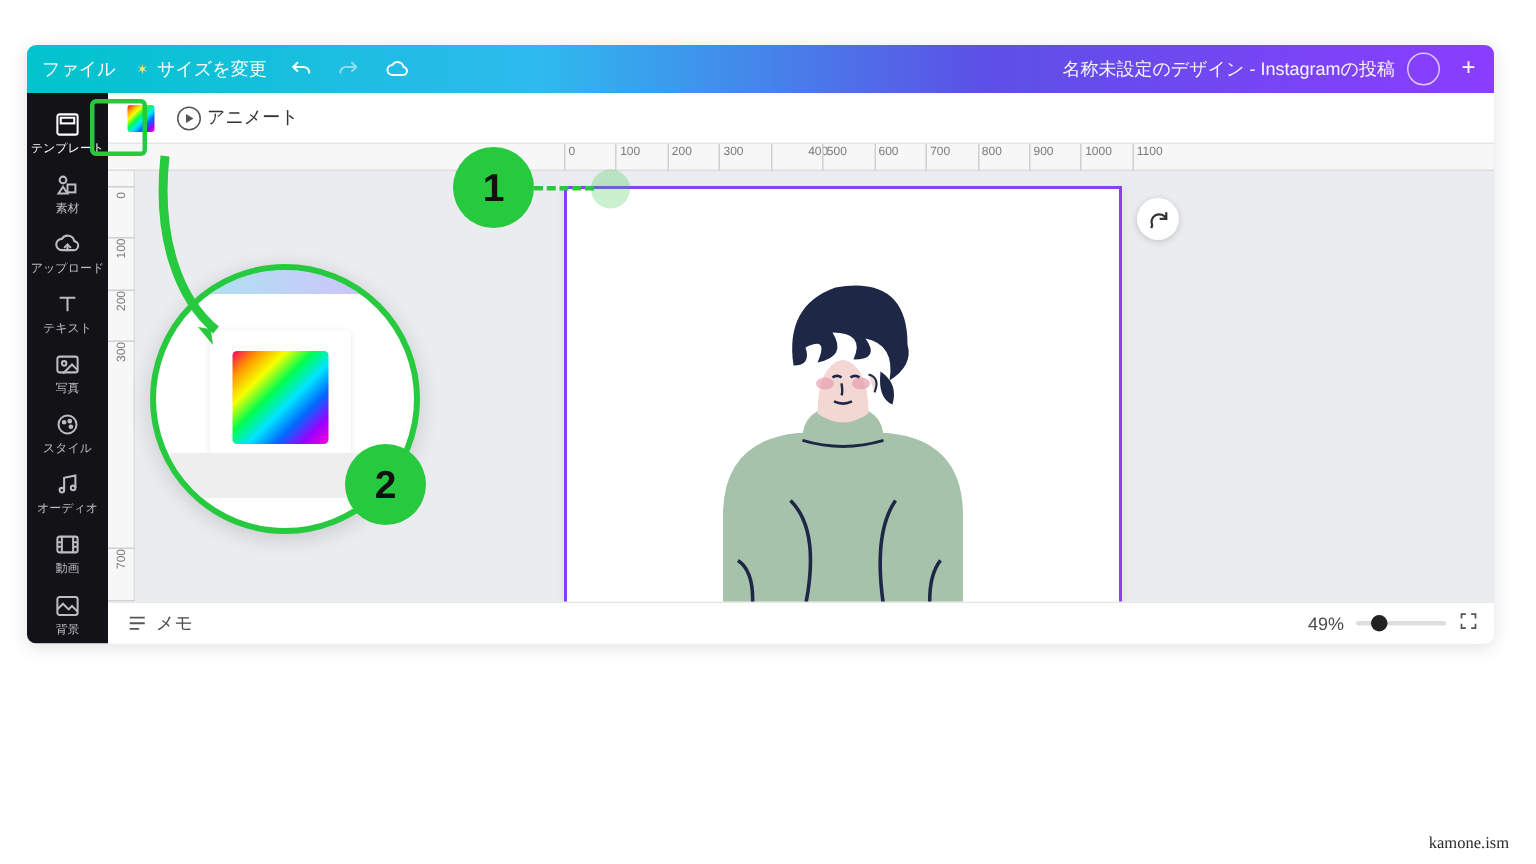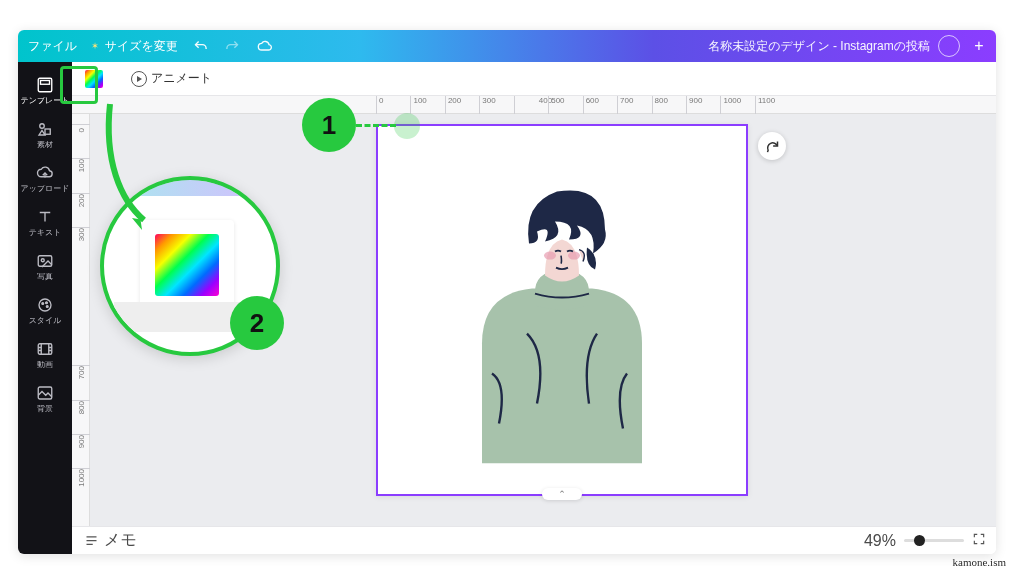--- a/index.html
+++ b/index.html
@@ -3,21 +3,21 @@
 <meta charset="utf-8">
 <style>
   * { box-sizing: border-box; margin: 0; padding: 0; }
   html, body { width: 1024px; height: 576px; background: #fff; font-family: "Helvetica Neue", Arial, "Hiragino Kaku Gothic ProN", sans-serif; overflow: hidden; }
   .page { width: 1024px; height: 576px; position: relative; background: #fff; }
 
   
   .app {
     position: absolute;
     left: 18px; top: 30px;
-    width: 978px; height: 524px;
+    width: 978px; height: 399px;
     border-radius: 6px;
     overflow: hidden;
     box-shadow: 0 2px 12px rgba(0,0,0,0.12);
     background: #fff;
   }
   .titlebar {
     height: 32px;
     background: linear-gradient(90deg,#00C4CC 0%,#2EBAEE 35%,#5C50E6 65%,#8B3DFF 100%);
     display: flex; align-items: center;
     color: #fff; font-size: 12px;
@@ -40,21 +40,21 @@
     padding-top:6px; font-size:9px;
   }
   .nav .nav-item { width:100%; height:44px; display:flex; flex-direction:column; align-items:center; justify-content:center; gap:2px; cursor:pointer; }
   .nav .nav-item.active { color:#fff; }
   .nav .nav-icon { width:20px; height:20px; display:flex; align-items:center; justify-content:center; }
   .nav .nav-lab { font-size:8px; line-height:1.1; text-align:center; overflow:hidden; max-width:50px; }
 
   .work { flex:1; display:flex; flex-direction:column; background:#fff; position:relative; }
   .toolbar {
     height:34px; border-bottom:1px solid #e6e6e9;
-    display:flex; align-items:center; padding-left:8px; gap:23px;
+    display:flex; align-items:center; padding-left:8px; gap:10px;
   }
   .color-swatch {
     width:28px; height:28px; border-radius:3px;
     display:flex; align-items:center; justify-content:center;
     cursor:pointer;
   }
   .rainbow {
     width:18px; height:18px; border-radius:2px;
     background:
       linear-gradient(135deg, #ff0060, #ff9a00, #f6ff00, #00ff4e, #00e5ff, #006bff, #9a00ff, #ff00d4);
@@ -80,21 +80,21 @@
     background:#fff; border:2px solid #8B3DFF; box-shadow:0 1px 6px rgba(0,0,0,.08);
   }
   .reset-btn {
     position:absolute; right:-40px; top:6px; width:28px; height:28px;
     border-radius:50%; background:#fff; box-shadow:0 1px 5px rgba(0,0,0,.18);
     display:flex; align-items:center; justify-content:center; cursor:pointer;
   }
   .pill { position:absolute; bottom:-6px; left:50%; transform:translateX(-50%); width:40px; height:12px; border-radius:7px; background:#fff; box-shadow:0 1px 4px rgba(0,0,0,.12); font-size:9px; color:#777; display:flex; align-items:center; justify-content:center; }
 
   
-  .footer { height:28px; border-top:1px solid #e6e6e9; display:flex; align-items:center; padding:0 10px; font-size:16px; color:#4a4a4a; }
+  .footer { height:28px; border-top:1px solid #e6e6e9; display:flex; align-items:center; padding:0 10px; font-size:12px; color:#4a4a4a; }
   .footer .note-icon { width:18px; height:18px; display:flex; align-items:center; justify-content:center; margin-right:4px; }
   .footer .spacer { flex:1; }
   .footer .zoom { display:flex; align-items:center; gap:8px; margin-right:8px; }
   .footer .slider { width:60px; height:3px; background:#ddd; border-radius:2px; position:relative; }
   .footer .slider .knob { position:absolute; left:10px; top:-4px; width:11px; height:11px; border-radius:50%; background:#222; }
 
   
   .annot-1, .annot-2 {
     position:absolute; width:54px; height:54px; border-radius:50%;
     background:#27c93f; color:#111; font-weight:800; font-size:26px;
@@ -214,20 +214,30 @@
                 <circle cx="9" cy="10" r="1.2" fill="currentColor"></circle>
                 <circle cx="14" cy="9" r="1.2" fill="currentColor"></circle>
                 <circle cx="15" cy="14" r="1.2" fill="currentColor"></circle>
               </svg>
             </span>
           <span class="nav-lab">スタイル</span>
         </div>
         <div class="nav-item">
           <span class="nav-icon">
               <svg width="18" height="18" viewBox="0 0 24 24" fill="none" stroke="currentColor" stroke-width="1.8">
+                <path d="M9 17V6l10-2v11"></path>
+                <circle cx="7" cy="17" r="2"></circle>
+                <circle cx="17" cy="15" r="2"></circle>
+              </svg>
+            </span>
+          <span class="nav-lab">オーディオ</span>
+        </div>
+        <div class="nav-item">
+          <span class="nav-icon">
+              <svg width="18" height="18" viewBox="0 0 24 24" fill="none" stroke="currentColor" stroke-width="1.8">
                 <rect x="3" y="5" width="18" height="14" rx="2"></rect>
                 <path d="M7 5v14M17 5v14M3 10h4M3 14h4M17 10h4M17 14h4"></path>
               </svg>
             </span>
           <span class="nav-lab">動画</span>
         </div>
         <div class="nav-item">
           <span class="nav-icon">
               <svg width="18" height="18" viewBox="0 0 24 24" fill="none" stroke="currentColor" stroke-width="1.8">
                 <rect x="3" y="4" width="18" height="16" rx="2"></rect>

